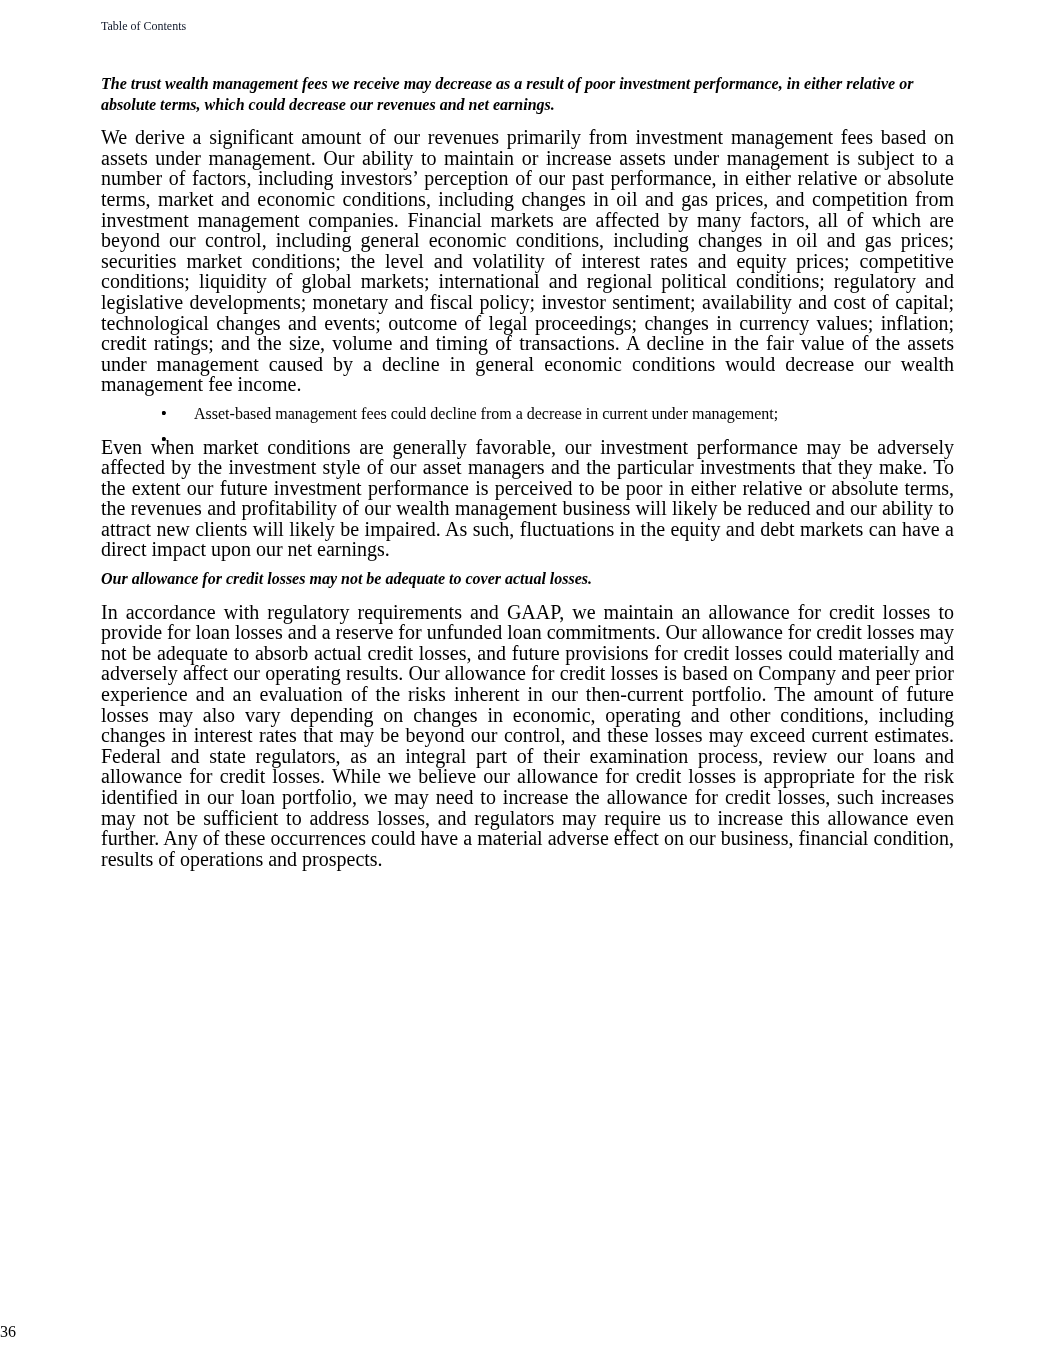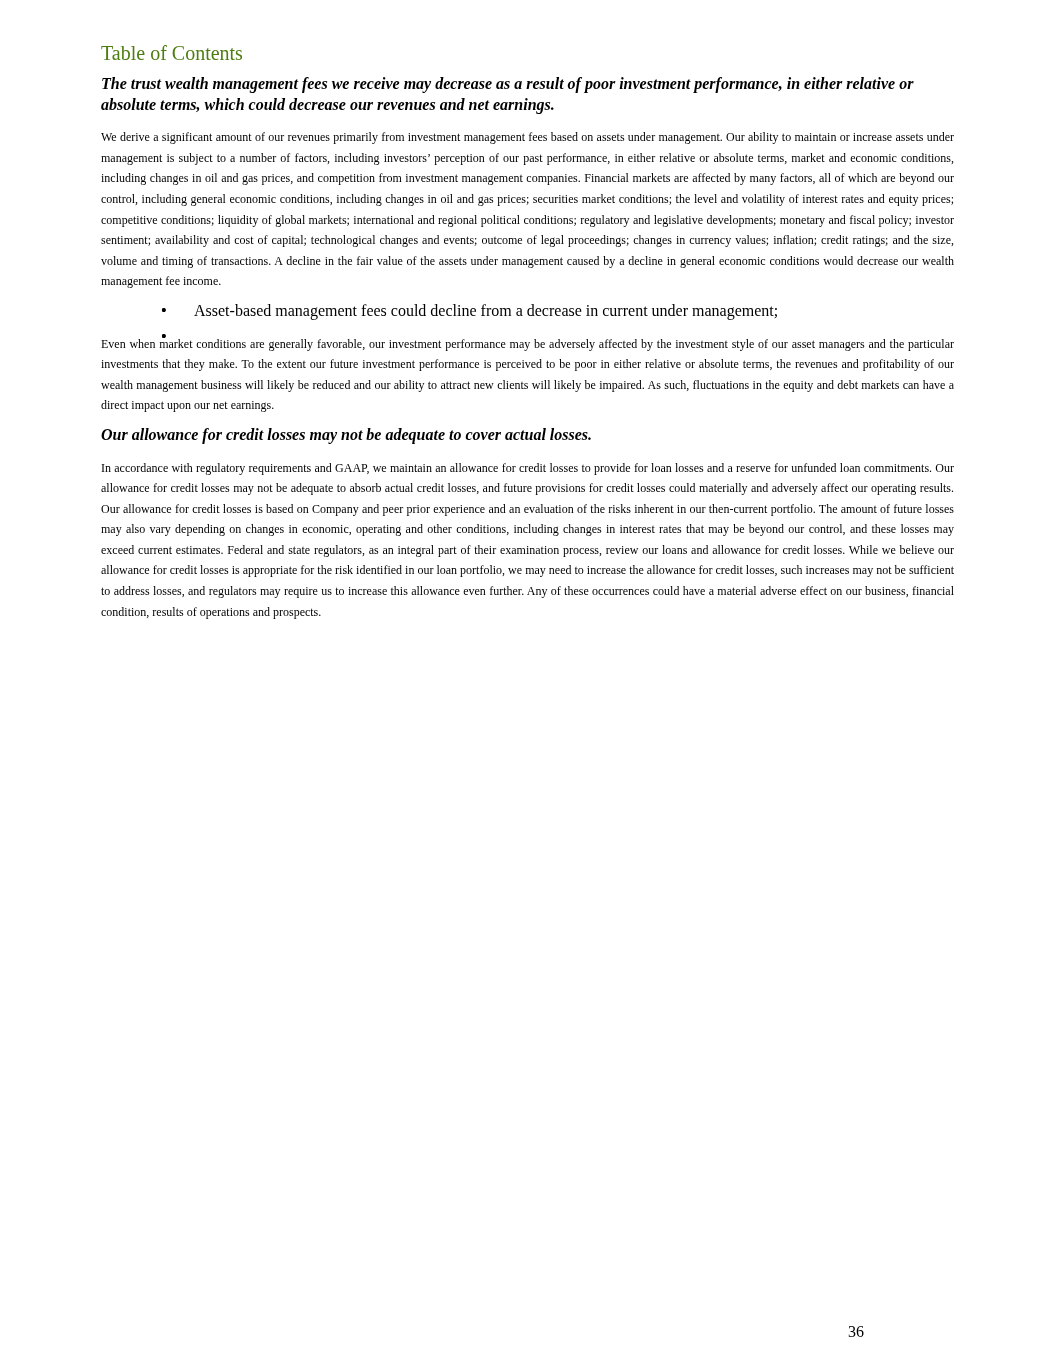--- a/index.html
+++ b/index.html
@@ -11,43 +11,43 @@
       width: 1055px;
       height: 1365px;
       position: relative;
       overflow: hidden;
       font-family: "Liberation Serif", "DejaVu Serif", serif;
       color: #000000;
     }
     .toc-link {
       position: absolute;
       left: 101px;
-      top: 43px;
-      font-size: 20px;
+      top: 16px;
+      font-size: 12px;
       line-height: 20px;
-      color: #4d7c0f;
+      color: #0f172a;
       text-decoration: none;
       cursor: pointer;
     }
     .content {
       position: absolute;
       left: 101px;
       top: 74px;
       width: 853px;
     }
     .heading {
       font-weight: bold;
       font-style: italic;
       font-size: 16px;
       line-height: 20.6px;
       margin: 0 0 9px 0;
       text-align: left;
     }
     .para {
-      font-size: 12px;
+      font-size: 20px;
       line-height: 20.6px;
       margin: 12px 0 9px 0;
       text-align: justify;
     }
     .bullets {
       list-style: none;
       margin: 0 0 9px 0;
       padding: 0;
     }
     .bullet-item {
@@ -64,21 +64,21 @@
       top: 0;
     }
     .gap-heading {
       margin-top: 4px;
     }
     .page-number {
       position: absolute;
       left: 0;
       width: 864px;
       top: 1322px;
-      text-align: right;
+      text-align: left;
       font-size: 16px;
       line-height: 20px;
     }
   </style>
 </head>
 <body>
 
 <a class="toc-link">Table of Contents</a>
 
 <div class="content">

